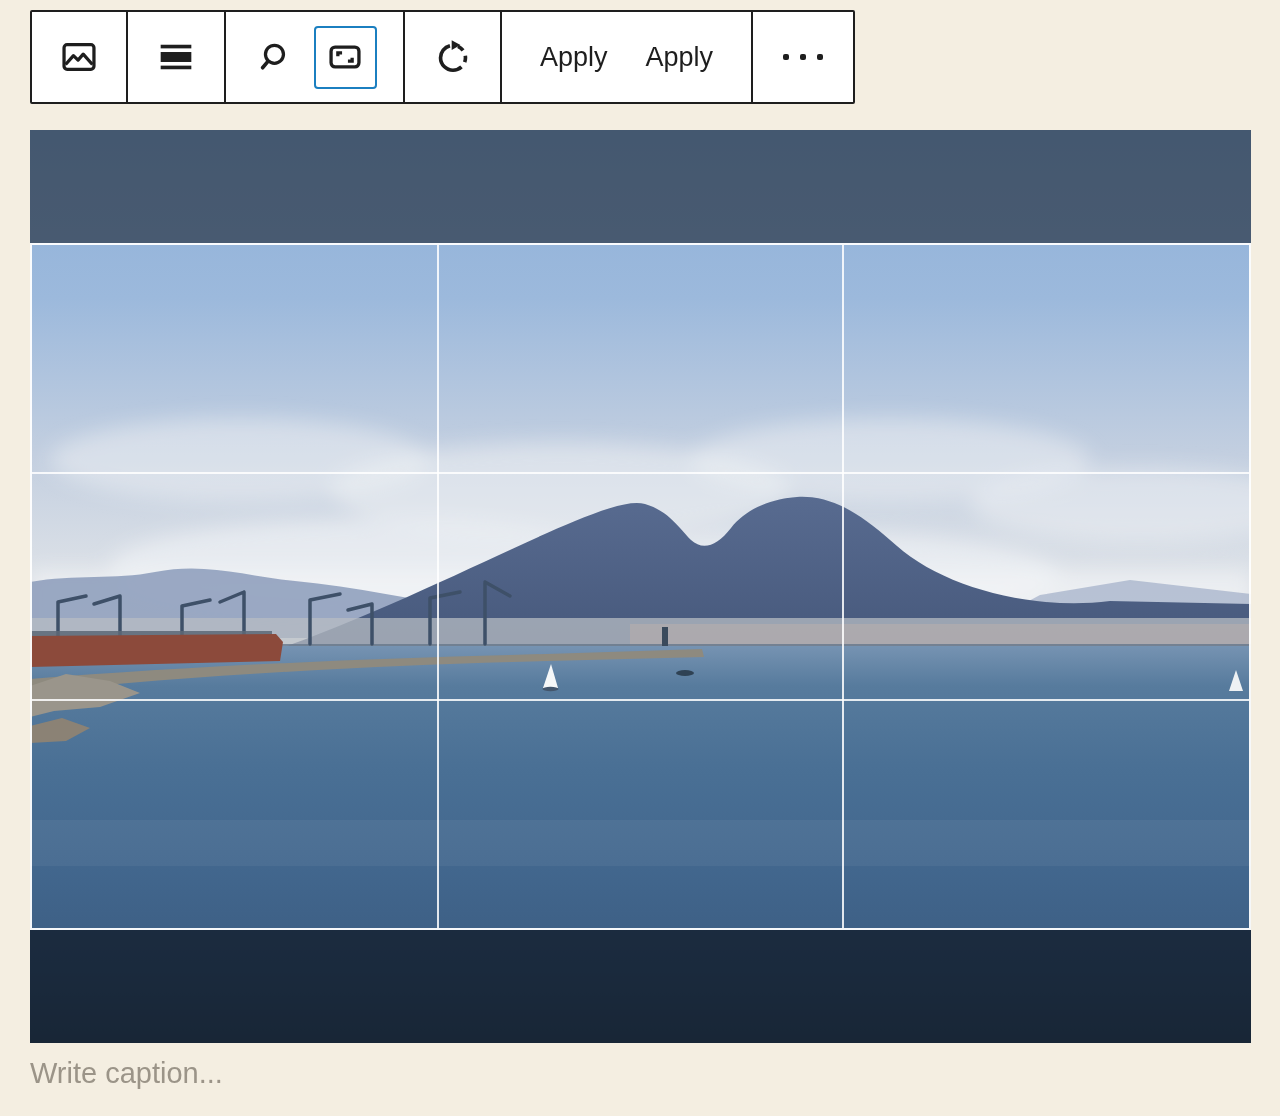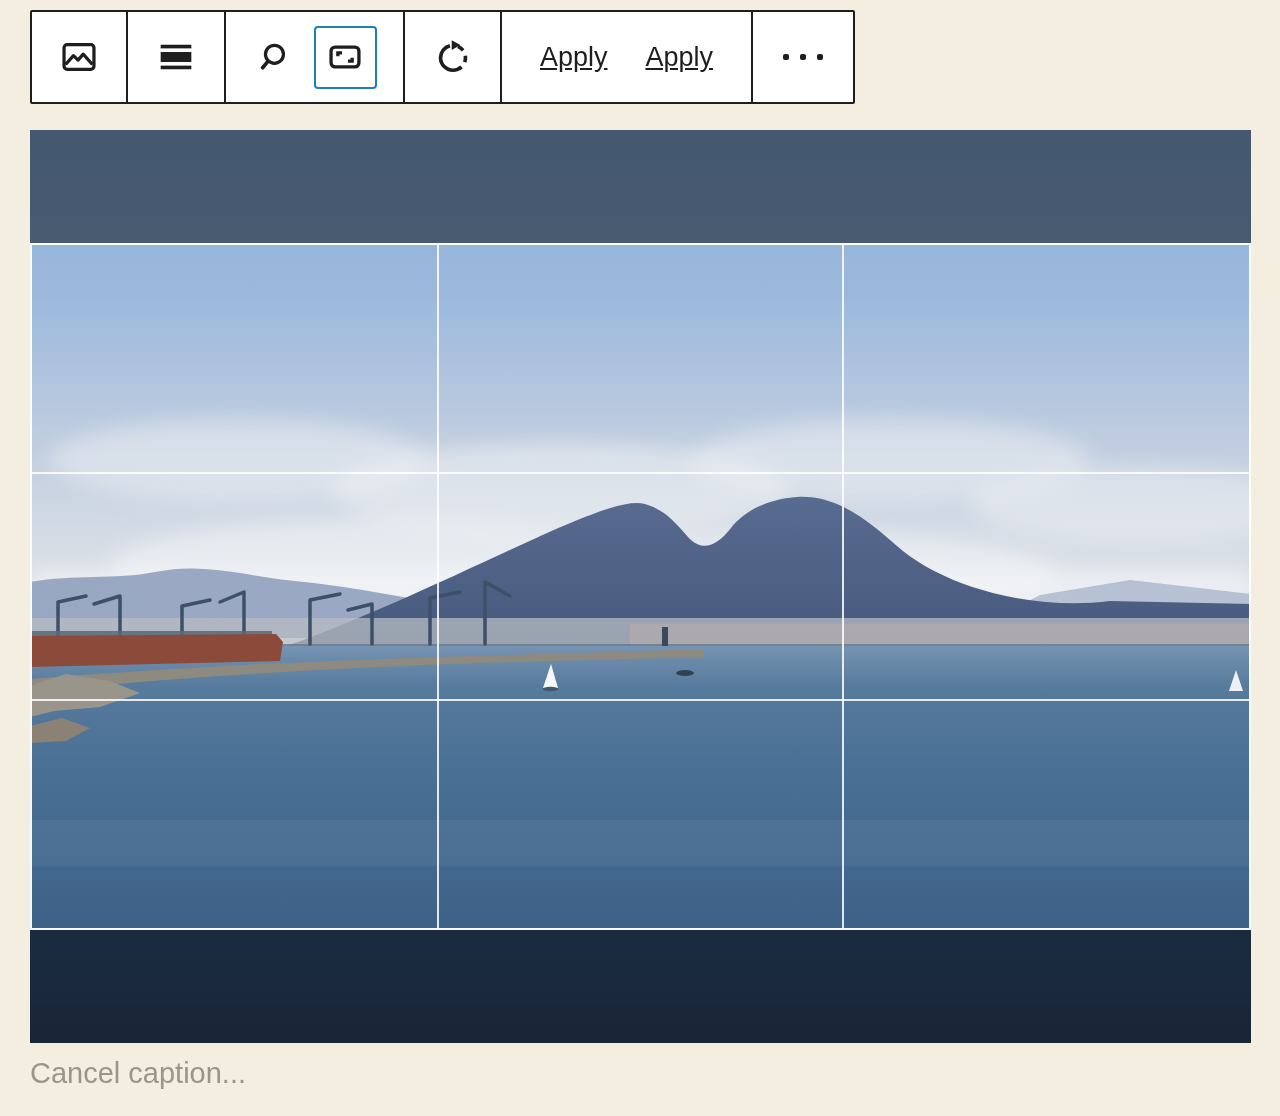--- a/index.html
+++ b/index.html
@@ -20,21 +20,20 @@
     display:flex; align-items:center; justify-content:center;
     border-right:2px solid #1e1e1e; height:100%;
   }
   .tb-group:last-child { border-right:none; flex:1; }
   .g1 { width:96px; } .g2 { width:98px; } .g3 { width:179px; gap:15px; }
   .g4 { width:97px; } .g5 { width:251px; gap:26px; }
   .tb-btn {
     background:none; border:none; padding:0; cursor:pointer;
     display:flex; align-items:center; justify-content:center;
     font-family:"Liberation Sans", sans-serif;
-    text-decoration:underline;
   }
   .icon { display:block; }
   .aspect-btn {
     width:63px; height:63px; background:#ffffff;
     border:2.5px solid #1b7fc0; border-radius:4px;
   }
   .text-btn { font-size:27px; color:#1e1e1e; padding:6px 6px; line-height:1; }
   .dots { display:flex; gap:11px; }
   .dots i { width:6px; height:6px; background:#1e1e1e; border-radius:2px; display:block; }
 
@@ -218,15 +217,15 @@
 
     <div class="crop-region">
       <div class="grid-v v1"></div>
       <div class="grid-v v2"></div>
       <div class="grid-h h1"></div>
       <div class="grid-h h2"></div>
     </div>
 
   </div>
 
-  <div class="caption">Cancel caption...</div>
+  <div class="caption">Write caption...</div>
 
 </div>
 
 </body></html>

